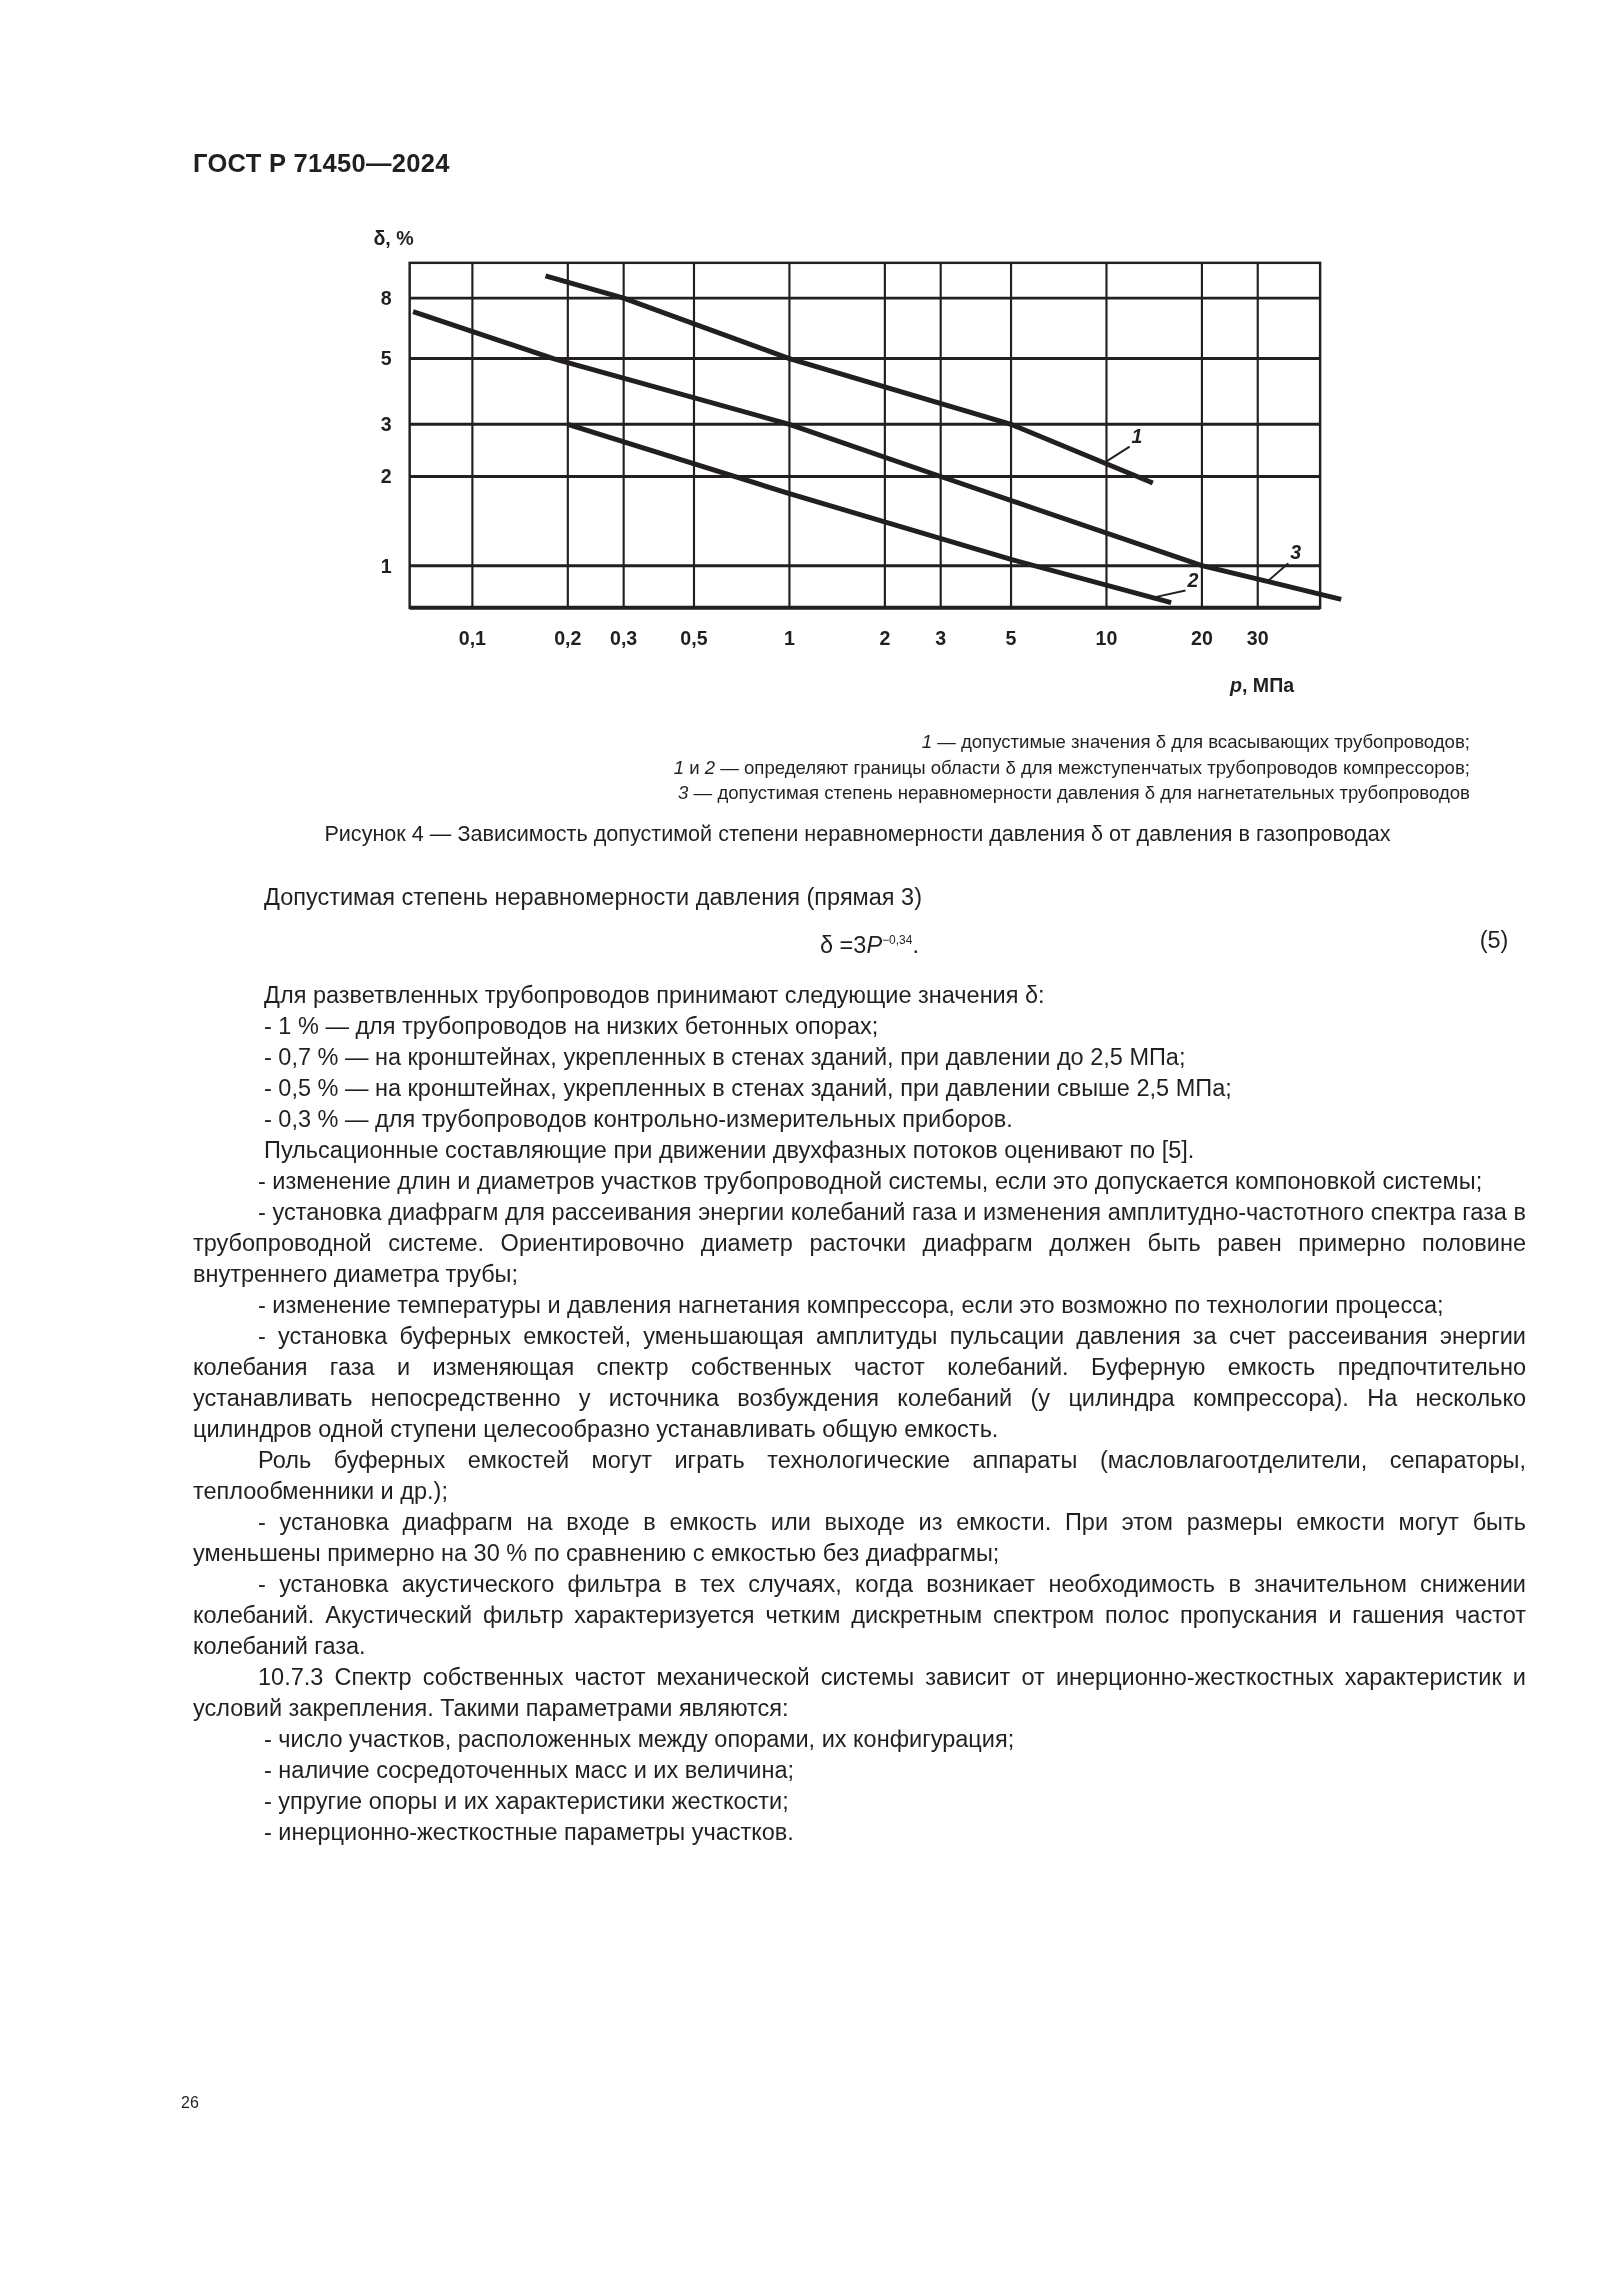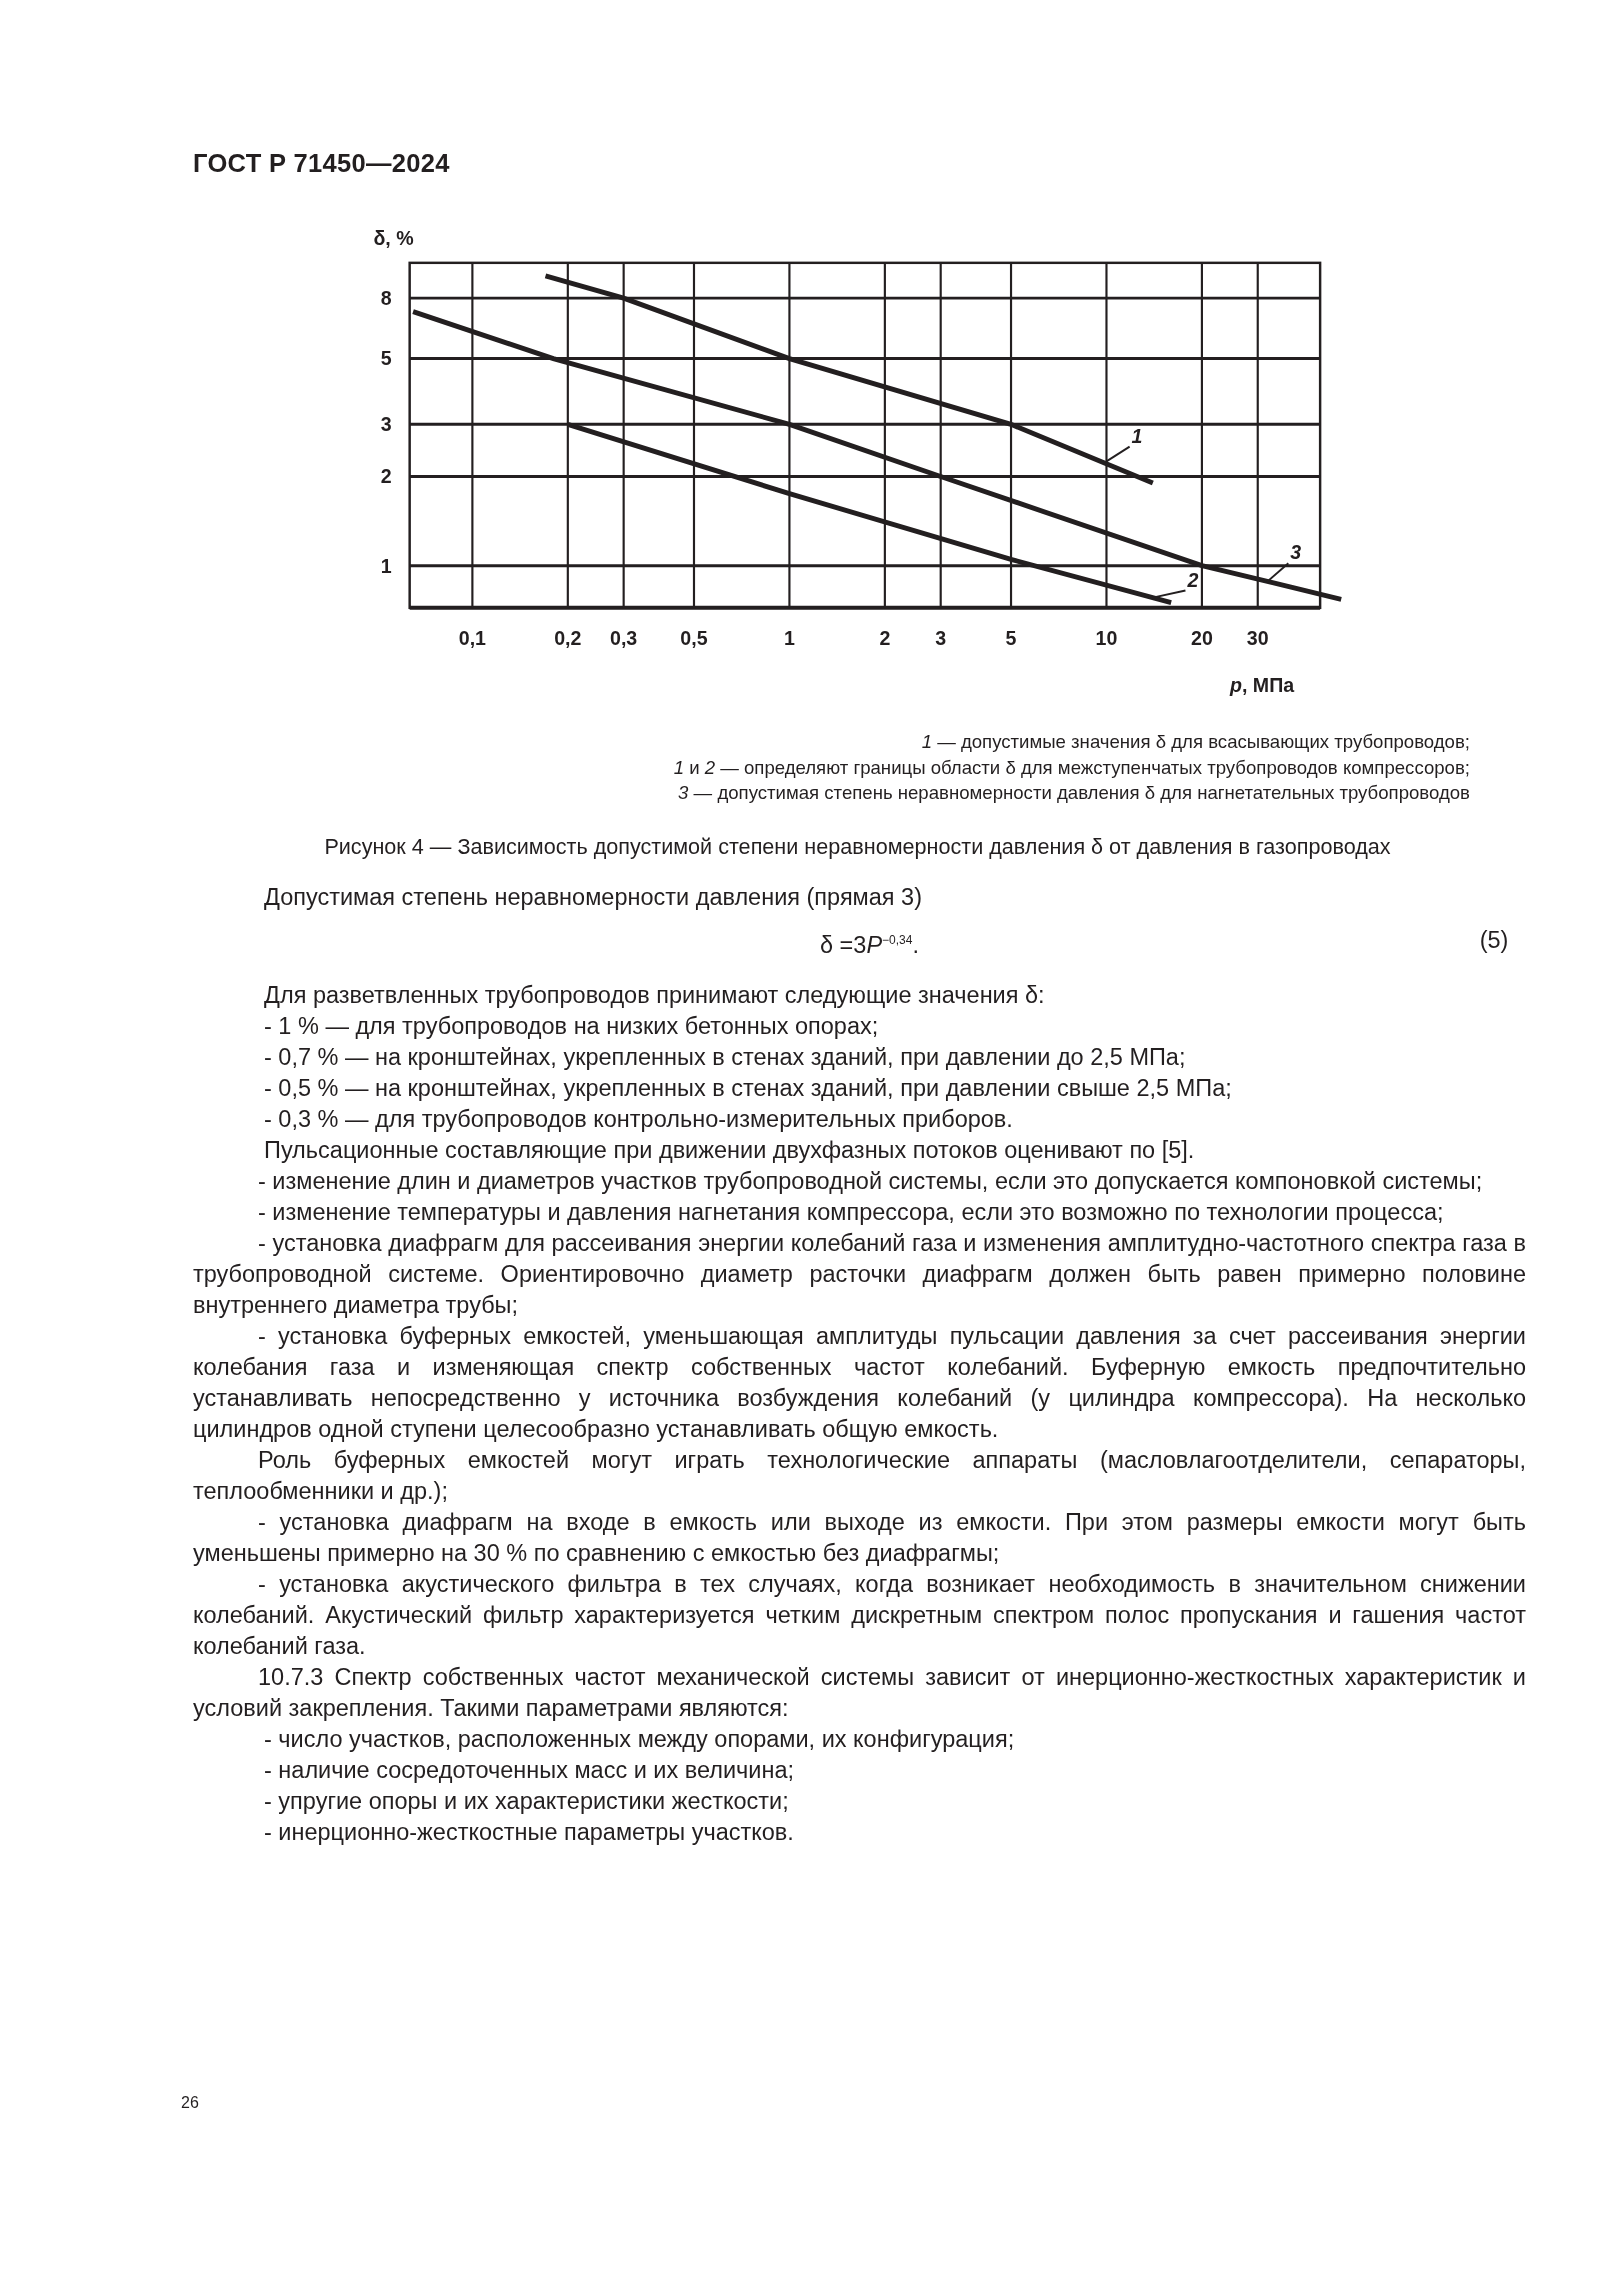--- a/index.html
+++ b/index.html
@@ -1,21 +1,21 @@
 <!DOCTYPE html>
 <html><head>
 <meta charset="utf-8">
 <style>
   html, body { margin: 0; padding: 0; background: #ffffff; }
   body { width: 1621px; height: 2293px; position: relative; font-family: "Liberation Sans", sans-serif; color: #231f20; overflow: hidden; }
   .header { position: absolute; left: 193px; top: 149px; font-size: 25.5px; font-weight: bold; letter-spacing: 0.3px; }
   #chart { position: absolute; left: 0; top: 0; }
   .legend { position: absolute; left: 245px; width: 1225px; top: 729px; text-align: right; font-size: 18.6px; line-height: 25.5px; }
   .legend .num { font-style: italic; }
-  .caption { position: absolute; left: 196px; width: 1323px; top: 821px; text-align: center; font-size: 21.6px; margin-top: 13px; }
+  .caption { position: absolute; left: 196px; width: 1323px; top: 821px; text-align: center; font-size: 21.6px; }
   .body-text { position: absolute; left: 193px; width: 1333px; top: 882px; font-size: 23.5px; line-height: 31px; }
   .p { margin: 0; text-align: justify; text-align-last: left; }
   .ind { text-indent: 65px; }
   .ind-small { padding-left: 71px; }
   .formula { position: relative; height: 51px; margin: 5.9px 0 9.8px 0; }
   .formula .expr { position: absolute; left: 627px; top: 5.9px; font-size: 23.5px; }
   .formula .expr i { font-style: italic; }
   .formula .expr sup { font-size: 12px; }
   .formula .eqnum { position: absolute; right: 17.6px; top: 5.9px; }
   .list-item { padding-left: 71px; }
@@ -95,22 +95,22 @@
     <span class="eqnum">(5)</span>
   </div>
   <div id="paras">
       <p class="p ind-small">Для разветвленных трубопроводов принимают следующие значения δ:</p>
       <p class="p ind-small">- 1 % — для трубопроводов на низких бетонных опорах;</p>
       <p class="p ind-small">- 0,7 % — на кронштейнах, укрепленных в стенах зданий, при давлении до 2,5 МПа;</p>
       <p class="p ind-small">- 0,5 % — на кронштейнах, укрепленных в стенах зданий, при давлении свыше 2,5 МПа;</p>
       <p class="p ind-small">- 0,3 % — для трубопроводов контрольно-измерительных приборов.</p>
       <p class="p ind-small">Пульсационные составляющие при движении двухфазных потоков оценивают по [5].</p>
       <p class="p ind">- изменение длин и диаметров участков трубопроводной системы, если это допускается компоновкой системы;</p>
+      <p class="p ind">- установка диафрагм для рассеивания энергии колебаний газа и изменения амплитудно-частотного спектра газа в трубопроводной системе. Ориентировочно диаметр расточки диафрагм должен быть равен примерно половине внутреннего диаметра трубы;</p>
       <p class="p ind">- изменение температуры и давления нагнетания компрессора, если это возможно по технологии процесса;</p>
-      <p class="p ind">- установка диафрагм для рассеивания энергии колебаний газа и изменения амплитудно-частотного спектра газа в трубопроводной системе. Ориентировочно диаметр расточки диафрагм должен быть равен примерно половине внутреннего диаметра трубы;</p>
       <p class="p ind">- установка буферных емкостей, уменьшающая амплитуды пульсации давления за счет рассеивания энергии колебания газа и изменяющая спектр собственных частот колебаний. Буферную емкость предпочтительно устанавливать непосредственно у источника возбуждения колебаний (у цилиндра компрессора). На несколько цилиндров одной ступени целесообразно устанавливать общую емкость.</p>
       <p class="p ind">Роль буферных емкостей могут играть технологические аппараты (масловлагоотделители, сепараторы, теплообменники и др.);</p>
       <p class="p ind">- установка диафрагм на входе в емкость или выходе из емкости. При этом размеры емкости могут быть уменьшены примерно на 30 % по сравнению с емкостью без диафрагмы;</p>
       <p class="p ind">- установка акустического фильтра в тех случаях, когда возникает необходимость в значительном снижении колебаний. Акустический фильтр характеризуется четким дискретным спектром полос пропускания и гашения частот колебаний газа.</p>
       <p class="p ind">10.7.3 Спектр собственных частот механической системы зависит от инерционно-жесткостных характеристик и условий закрепления. Такими параметрами являются:</p>
       <p class="p list-item">-  число участков, расположенных между опорами, их конфигурация;</p>
       <p class="p list-item">-  наличие сосредоточенных масс и их величина;</p>
       <p class="p list-item">-  упругие опоры и их характеристики жесткости;</p>
       <p class="p list-item">-  инерционно-жесткостные параметры участков.</p>
     </div>

